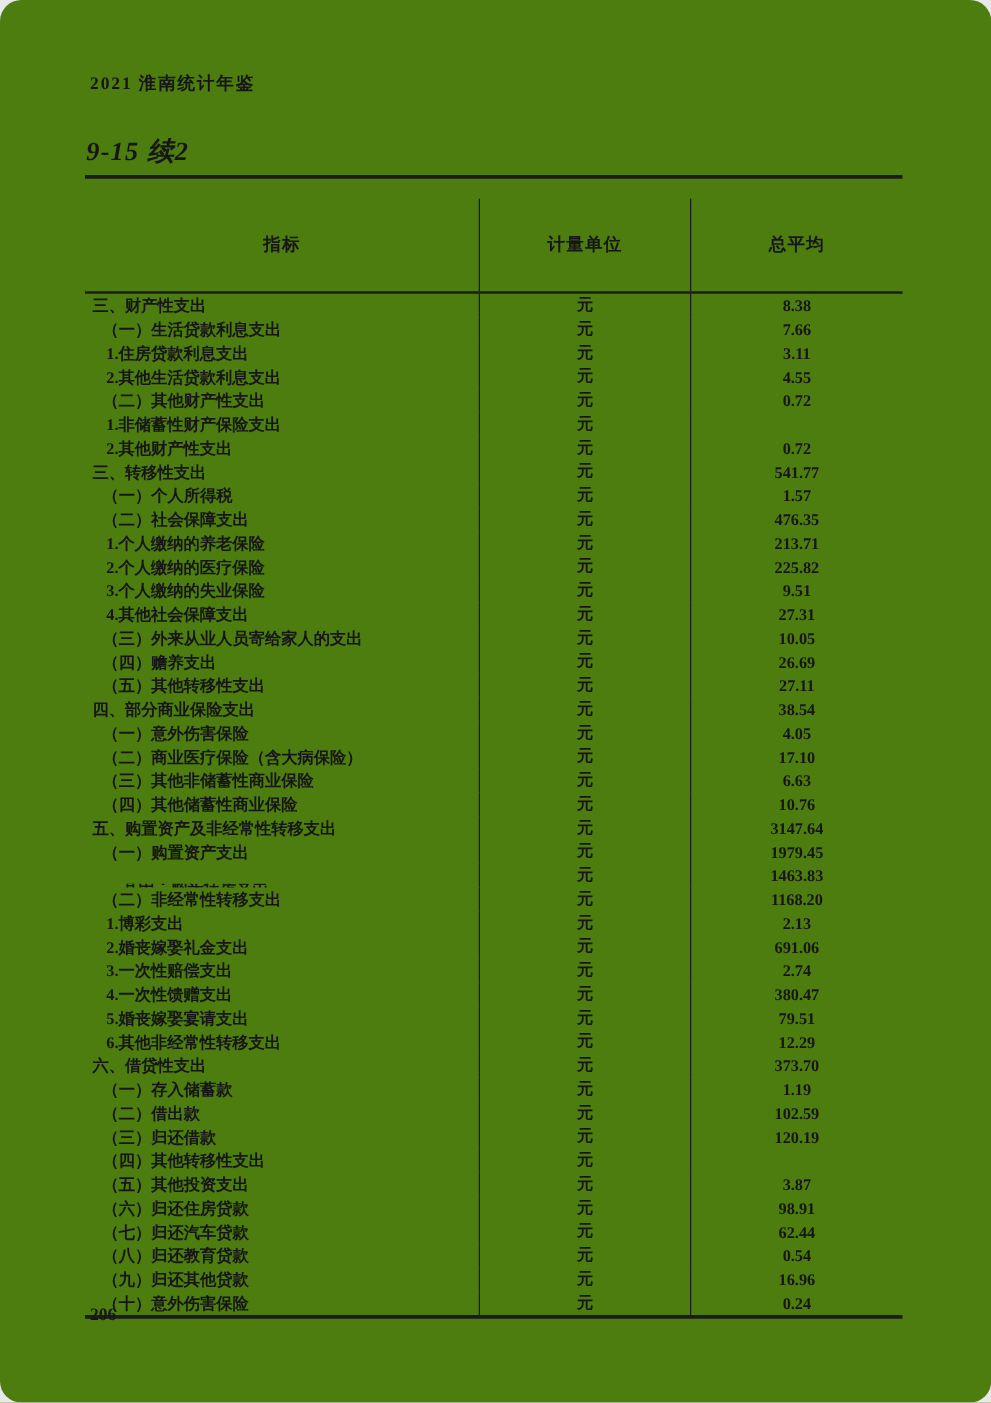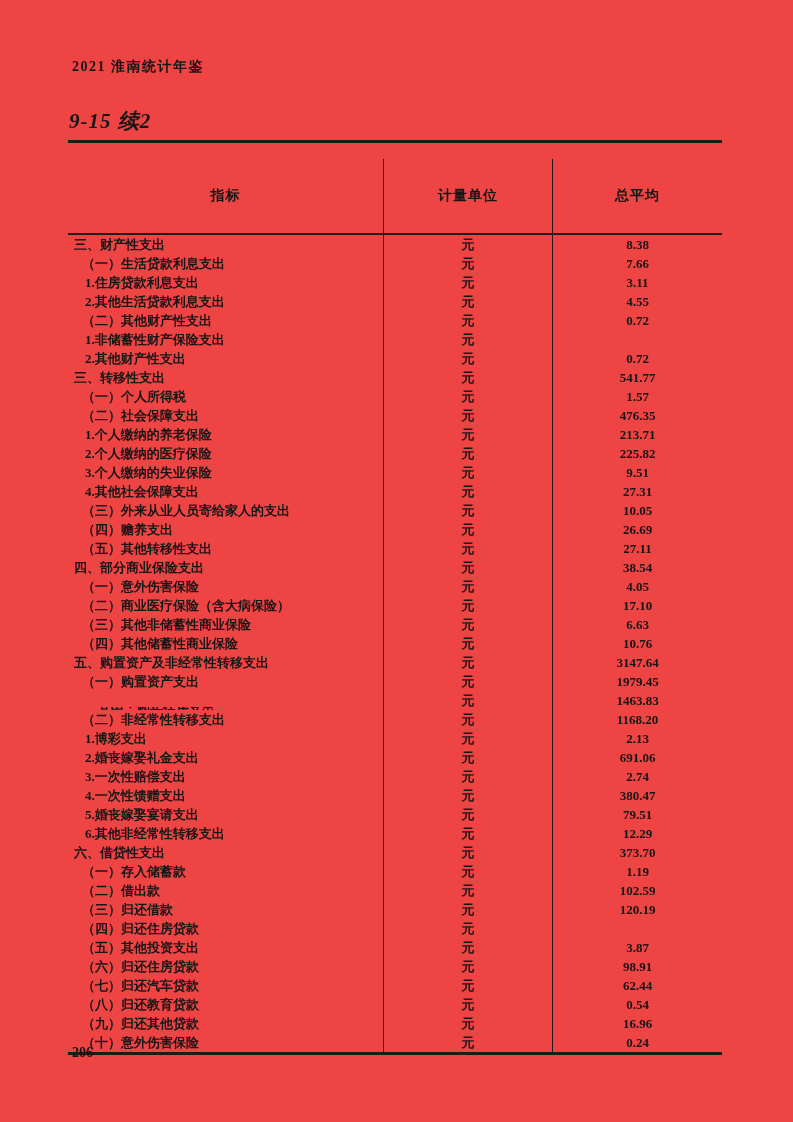--- a/index.html
+++ b/index.html
@@ -5,22 +5,23 @@
   * { margin: 0; padding: 0; box-sizing: border-box; }
   html, body { background: #e8e8e8; }
   body {
     width: 793px; height: 1122px;
     font-family: "Liberation Serif", "DejaVu Serif", serif;
     color: #161616;
   }
   .page {
     position: relative;
     width: 793px; height: 1122px;
-    background: #ef4444;
+    background: #4d7c0f;
     overflow: hidden;
+    border-radius: 17px;
   }
   .book-title {
     position: absolute;
     left: 72px; top: 58px;
     font-size: 14px;
     font-weight: bold;
     letter-spacing: 1.5px;
   }
   .table-title {
     position: absolute;
@@ -56,21 +57,21 @@
     display: flex;
     height: 19px;
   }
   .td { overflow: hidden; white-space: nowrap; }
   .c1 { width: 315px; }
   .c2 {
     width: 170px;
     text-align: center;
     border-left: 1.5px solid #1c1c1c;
     border-right: 1.5px solid #1c1c1c;
-    display: flex; align-items: center; justify-content: center;
+    display: flex; align-items: center; justify-content: center; font-family: Liberation Mono, monospace;
   }
   .c3 {
     width: 169px;
     text-align: right;
     display: flex; align-items: center; justify-content: center;
   }
   .tbody .tr .td {
     font-size: 13px;
     font-weight: bold;
     line-height: 19px;
@@ -275,21 +276,21 @@
           <div class="td c1 ind2">（二）借出款</div>
           <div class="td c2">元</div>
           <div class="td c3">102.59</div>
         </div>
         <div class="tr">
           <div class="td c1 ind2">（三）归还借款</div>
           <div class="td c2">元</div>
           <div class="td c3">120.19</div>
         </div>
         <div class="tr">
-          <div class="td c1 ind2">（四）归还住房贷款</div>
+          <div class="td c1 ind2">（四）其他转移性支出</div>
           <div class="td c2">元</div>
           <div class="td c3"></div>
         </div>
         <div class="tr">
           <div class="td c1 ind2">（五）其他投资支出</div>
           <div class="td c2">元</div>
           <div class="td c3">3.87</div>
         </div>
         <div class="tr">
           <div class="td c1 ind2">（六）归还住房贷款</div>

